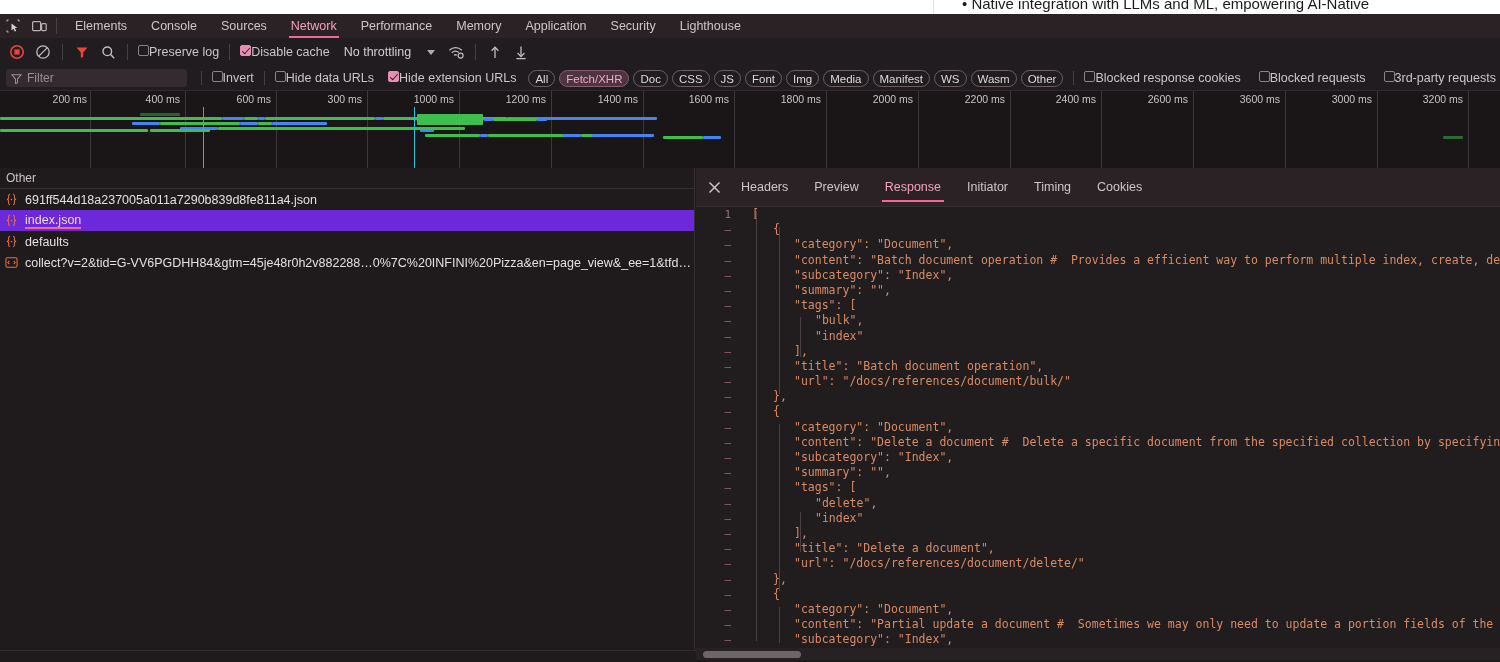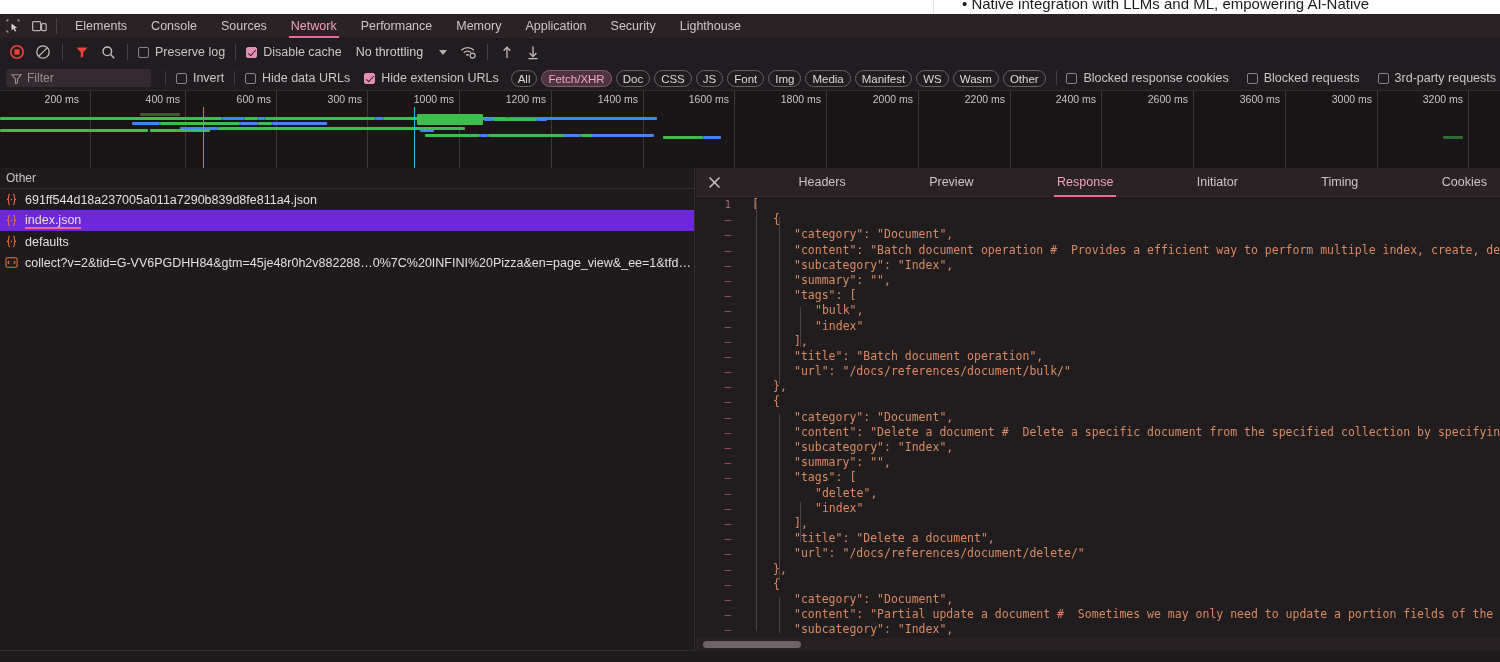--- a/index.html
+++ b/index.html
@@ -53,21 +53,21 @@
   .ctrlbar {
     position: absolute; left: 0; top: 38px; width: 1500px; height: 28px;
     background: #211c1f; display: flex; align-items: center; padding-left: 4px;
   }
   .ct-btn {
     width: 26px; height: 26px; display: flex; align-items: center; justify-content: center;
     cursor: pointer;
   }
   .ct-sep { width: 1px; height: 16px; background: #483e43; margin: 0 6px; }
   .chk-wrap {
-    display: flex; align-items: center; gap: 6px; cursor: pointer;
+    display: flex; cursor: pointer;
     font-size: 12.5px; color: #ccc5c8; white-space: nowrap; padding: 0 4px;
   }
   .chk {
     width: 11px; height: 11px; border: 1px solid #8d8287; border-radius: 2px;
     background: transparent; display: inline-block; position: relative; flex: none;
   }
   .chk.on { background: #e68fb5; border-color: #e68fb5; }
   .chk.on::after {
     content: ""; position: absolute; left: 3px; top: 0px;
     width: 3px; height: 7px; border: solid #2a1f24;
@@ -140,22 +140,22 @@
   }
   .req-icon { flex: none; width: 13px; height: 13px; }
   .req-label { overflow: hidden; text-overflow: ellipsis; }
 
   
   .detail {
     position: absolute; left: 696px; top: 168px; width: 804px; height: 494px;
     background: #1f1b1d;
   }
   .detail-tabs {
-    height: 29px; background: #2b2226; display: flex; align-items: center;
-    padding-left: 4px; border-bottom: 1px solid #362d31; justify-content: space-between;
+    height: 39px; background: #2b2226; display: flex; align-items: center;
+    padding-left: 4px; border-bottom: 1px solid #362d31;
   }
   .close-x {
     width: 28px; height: 29px; display: flex; align-items: center; justify-content: center;
     cursor: pointer;
   }
   .dtab {
     position: relative; height: 29px; line-height: 29px; padding: 0 13px;
     font-size: 12.5px; color: #cdc6c9; cursor: pointer; white-space: nowrap;
   }
   .dtab.active { color: #f2a0bd; }
@@ -339,21 +339,21 @@
     </div>
     <div class="chk-wrap" style="margin-left:10px">
       <span class="chk"></span>
       <span>3rd-party requests</span>
     </div>
   </div>
 
   <div class="overview">
     <div id="ov-ticks">
         <div class="ov-gridline" style="left: 90px;"></div>
-        <div class="ov-label" style="left: 84px; text-align: center;">200 ms</div>
+        <div class="ov-label" style="left: 92px; text-align: center;">200 ms</div>
         <div class="ov-gridline" style="left: 185px;"></div>
         <div class="ov-label" style="left: 185px;">400 ms</div>
         <div class="ov-gridline" style="left: 276px;"></div>
         <div class="ov-label" style="left: 276px; padding-left: 40px;">600 ms</div>
         <div class="ov-gridline" style="left: 367px;"></div>
         <div class="ov-label" style="left: 367px;">300 ms</div>
         <div class="ov-gridline" style="left: 459px;"></div>
         <div class="ov-label" style="left: 459px;">1000 ms</div>
         <div class="ov-gridline" style="left: 551px;"></div>
         <div class="ov-label" style="left: 551px;">1200 ms</div>

